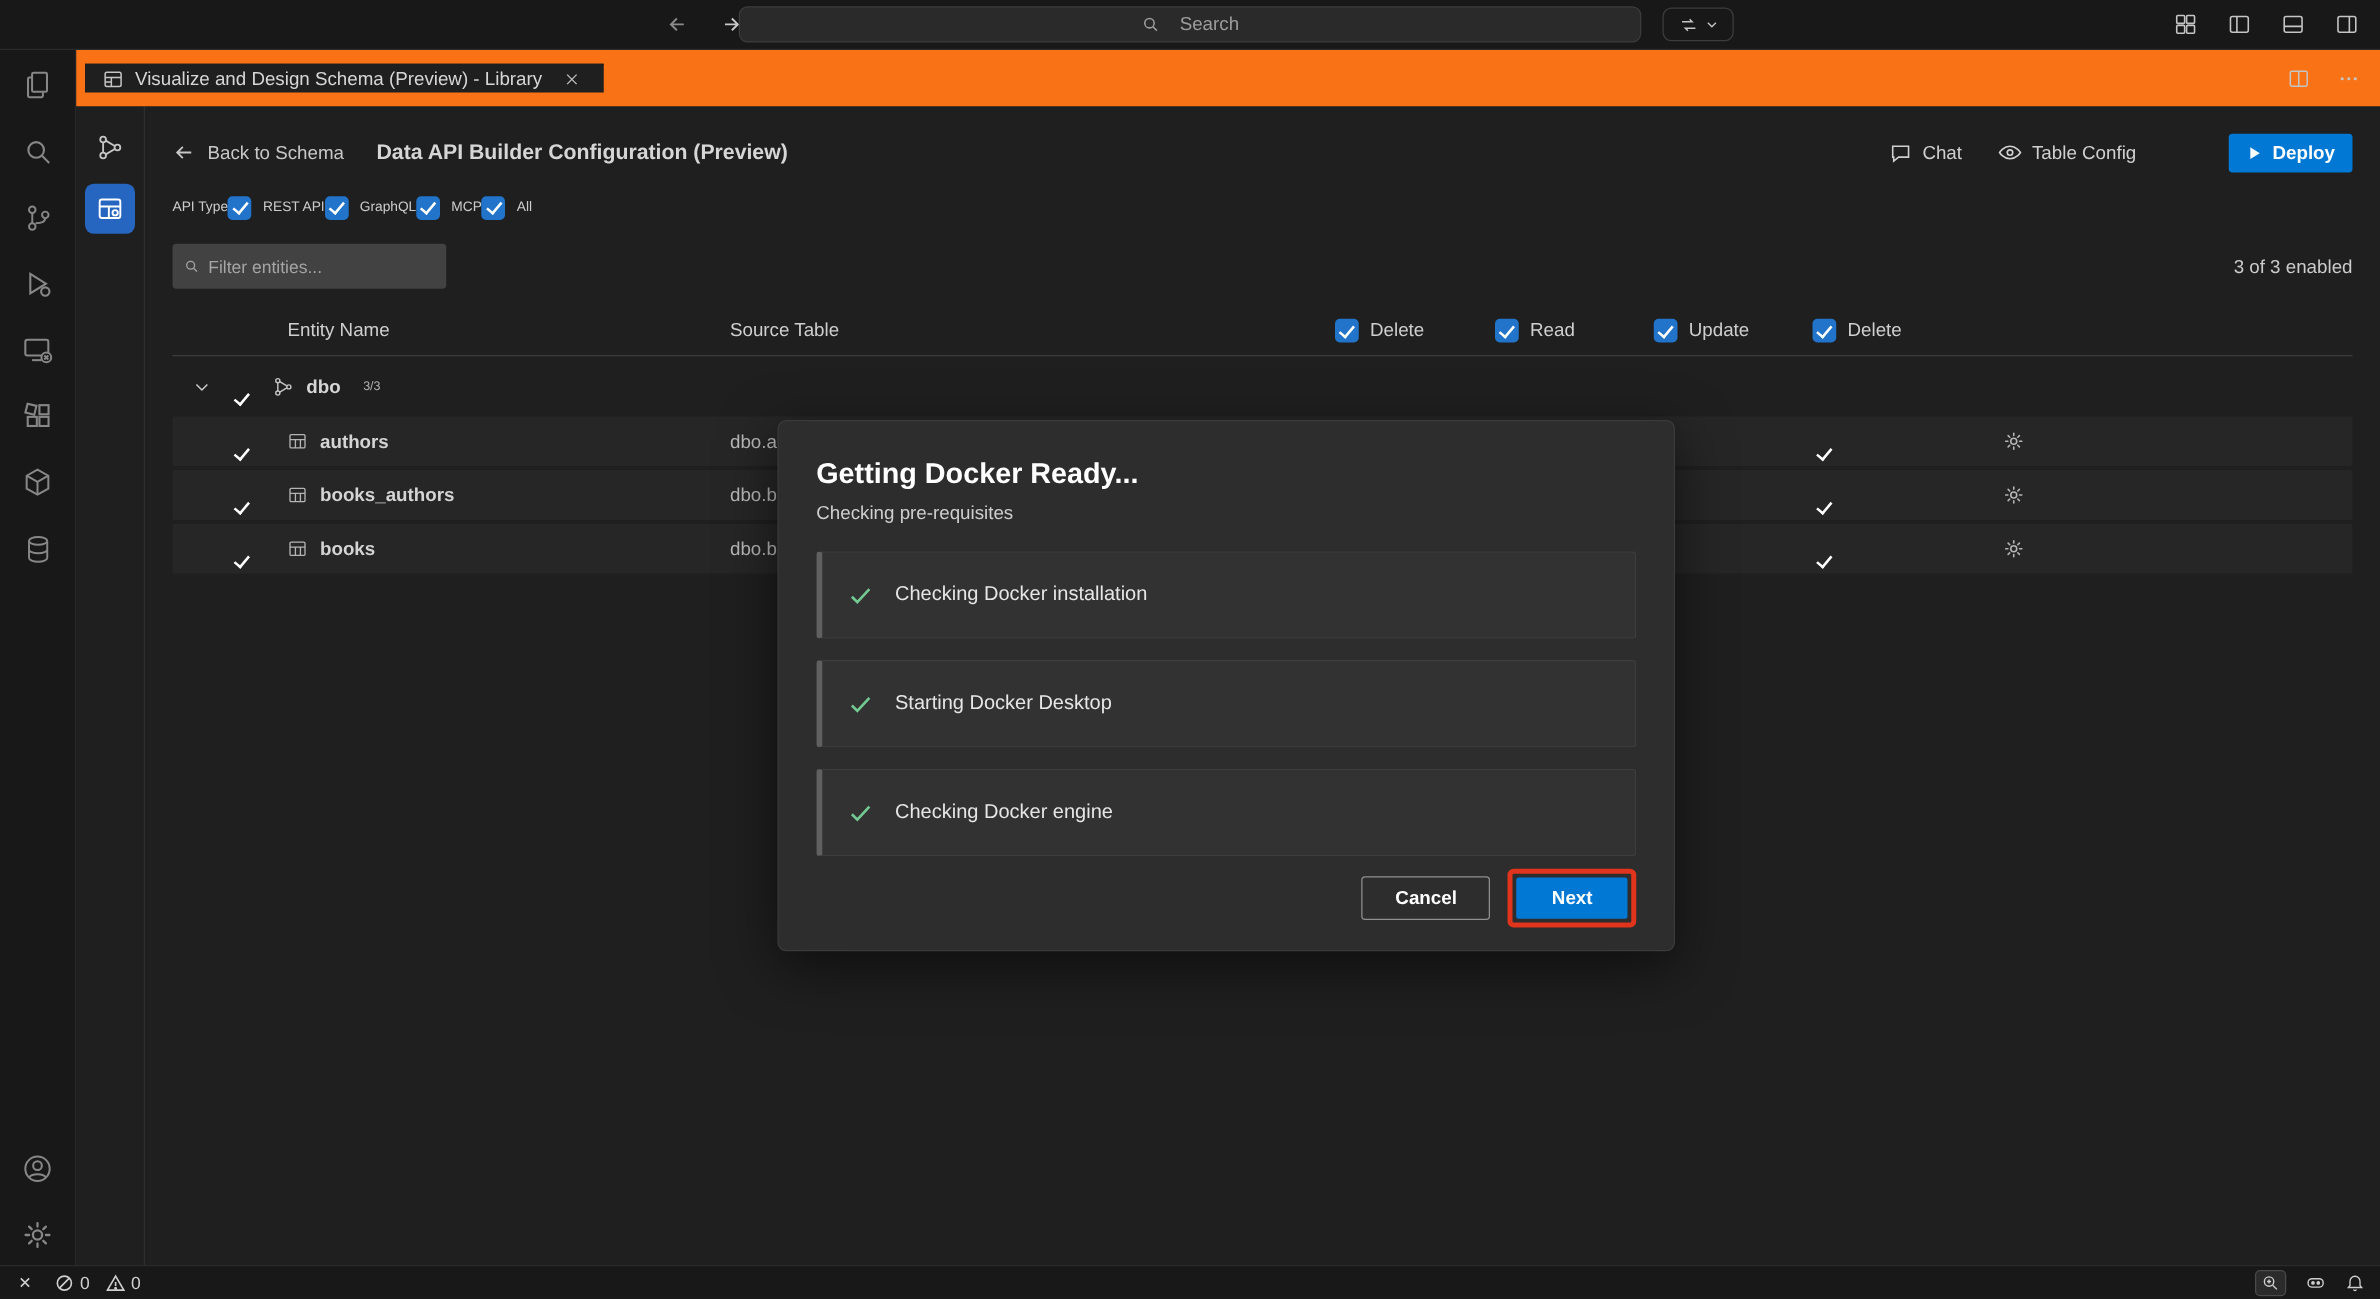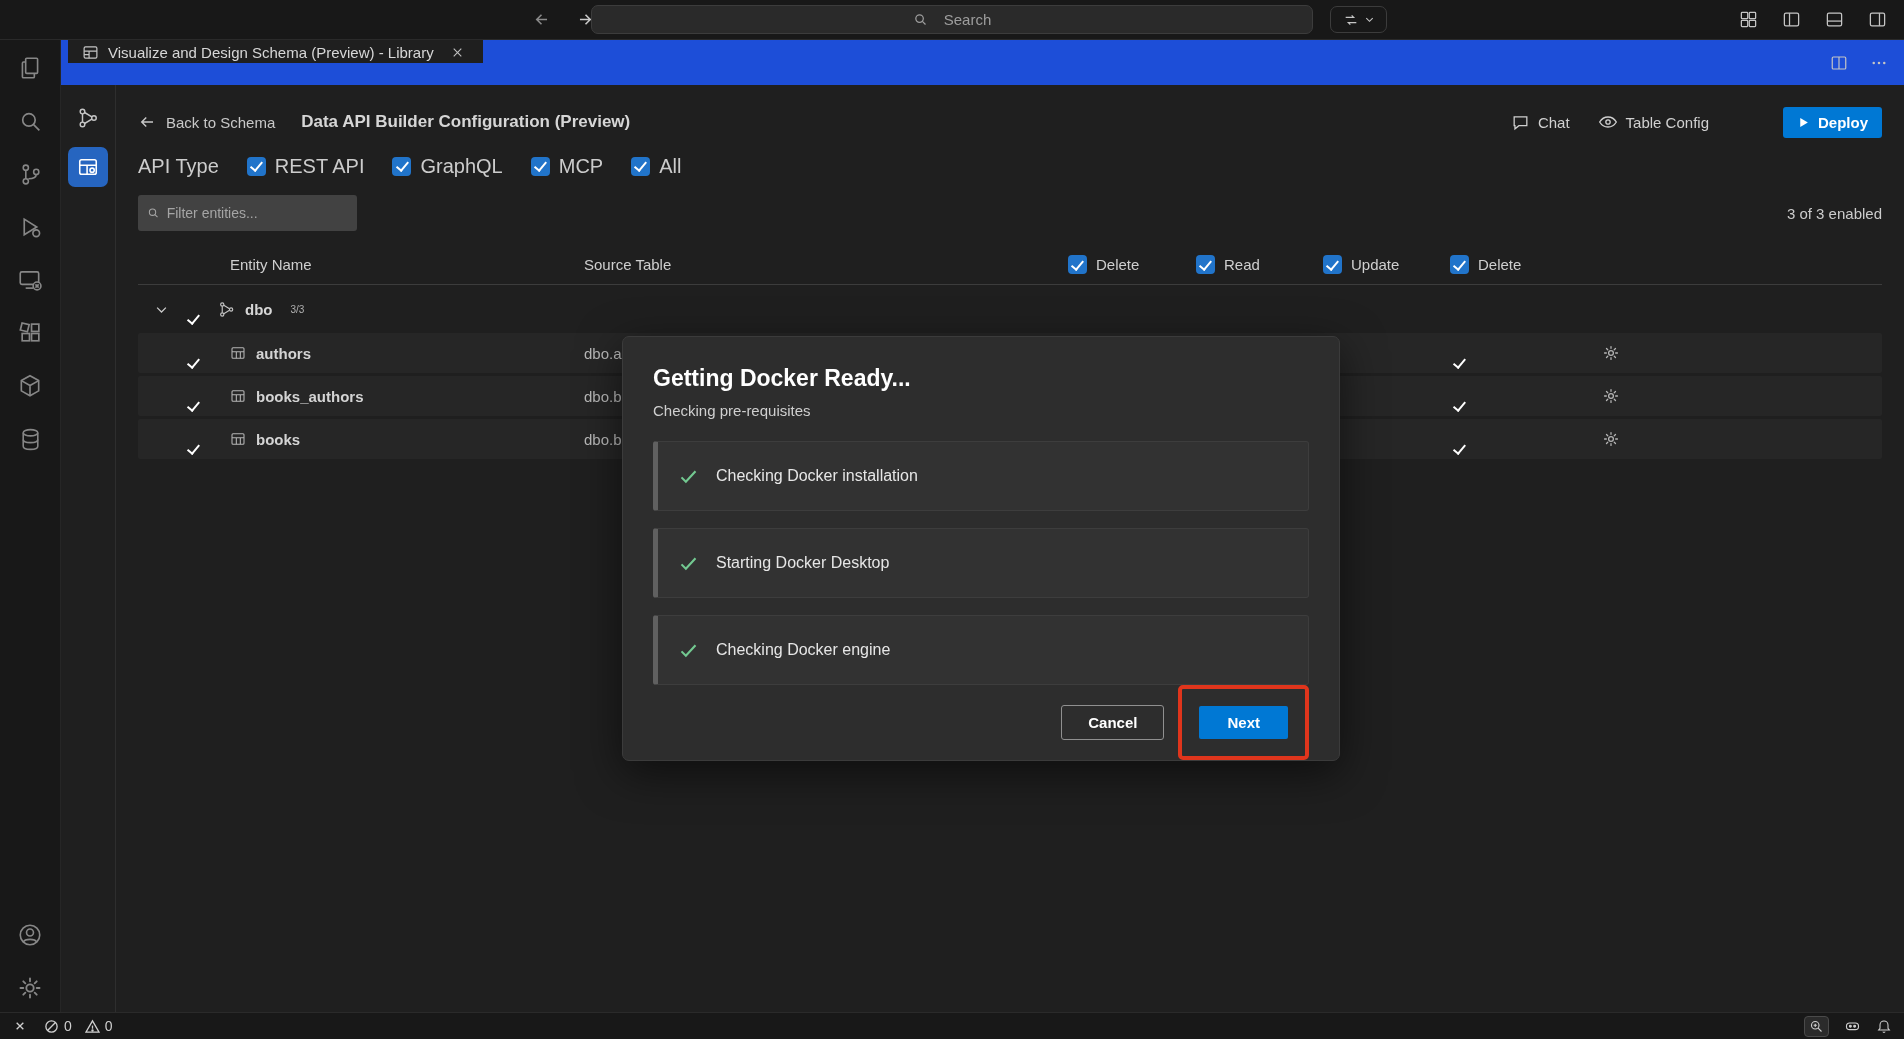--- a/index.html
+++ b/index.html
@@ -36,21 +36,21 @@
     width:61px; background:#181818; border-right:1px solid #262626;
     display:flex; flex-direction:column; align-items:center;
     padding:14px 0 10px; gap:25px; flex:none;
   }
   .ab-icon { width:28px; height:28px; display:flex; align-items:center; justify-content:center; cursor:pointer; opacity:.85; }
   .ab-spacer { flex:1; }
 
   .content-col { flex:1; display:flex; flex-direction:column; min-width:0; }
 
   
-  .tabbar { height:45px; background:#1d4ed8; display:flex; align-items:flex-start; position:relative; flex:none; }
+  .tabbar { height:45px; background:#f97316; display:flex; align-items:center; position:relative; flex:none; }
   .tab {
     margin-left:7px; background:#1f1f1f; display:flex; align-items:center;
     gap:9px; padding:0 14px; font-size:15px; color:#d7d7d7; cursor:pointer;
     border-top:1px solid #1f1f1f;
   }
   .tab-close { display:flex; align-items:center; justify-content:center; width:22px; height:22px; border-radius:5px; cursor:pointer; margin-left:4px; }
   .tabbar-right { position:absolute; right:12px; top:0; height:100%; display:flex; align-items:center; gap:14px; }
 
   
   .editor-row { flex:1; display:flex; background:#1f1f1f; min-height:0; }
@@ -67,21 +67,21 @@
   .back-link { display:flex; align-items:center; gap:10px; color:#c8c8c8; font-size:15px; cursor:pointer; }
   .page-title { margin-left:26px; font-size:17px; font-weight:700; color:#d6d6d6; }
   .header-actions { margin-left:auto; display:flex; align-items:center; gap:28px; }
   .hdr-action { display:flex; align-items:center; gap:8px; font-size:15px; color:#d0d0d0; cursor:pointer; }
   .deploy-btn {
     display:flex; align-items:center; gap:8px; background:#0078d4; color:#ffffff;
     font-size:15px; font-weight:600; height:31px; padding:0 14px; border-radius:3px;
     border:none; cursor:pointer; font-family:inherit;margin-left:46px;
   }
 
-  .api-row { margin-top:16px; height:26px; display:flex; align-items:center; gap:28px; font-size:20px; color:#cccccc; }
+  .api-row { margin-top:16px; height:26px; display:flex; align-items:center; font-size:11px; color:#cccccc; }
   .api-option { display:flex; align-items:center; gap:9px; }
 
   .cb { width:19px; height:19px; border-radius:4px; background:#2174ca; position:relative; flex:none; cursor:pointer; }
   .cb::after {
     content:''; position:absolute; left:6.3px; top:2.6px; width:4.6px; height:10px;
     border:solid #ffffff; border-width:0 2px 2px 0; transform:rotate(40deg);
   }
 
   .filter-row { margin-top:16px; display:flex; align-items:center; justify-content:space-between; }
   .filter-field {
@@ -125,21 +125,21 @@
     border-left:5px solid #606060; border-radius:3px;
     display:flex; align-items:center; gap:17px; padding-left:20px;
   }
   .step-text { font-size:16px; color:#e6e6e6; }
   .dialog-buttons { margin-top:auto; display:flex; justify-content:flex-end; align-items:center; gap:14px; }
   .btn-cancel {
     background:transparent; border:1px solid #909090; border-radius:3px;
     color:#ffffff; font-size:15px; font-weight:600; padding:8px 26px;
     cursor:pointer; font-family:inherit;
   }
-  .next-annotation { border:4px solid #e0351c; border-radius:5px; padding:17px; }
+  .next-annotation { border:4px solid #e0351c; border-radius:5px; padding:3px; }
   .btn-next {
     background:#0078d4; border:none; border-radius:2px; color:#ffffff;
     font-size:15px; font-weight:700; padding:8px 28px; cursor:pointer; font-family:inherit;
   }
 
   
   .statusbar {
     height:27px; background:#181818; border-top:1px solid #2a2a2a;
     display:flex; align-items:center; padding:0 12px; gap:16px;
     font-size:14px; color:#cfcfcf; flex:none;

